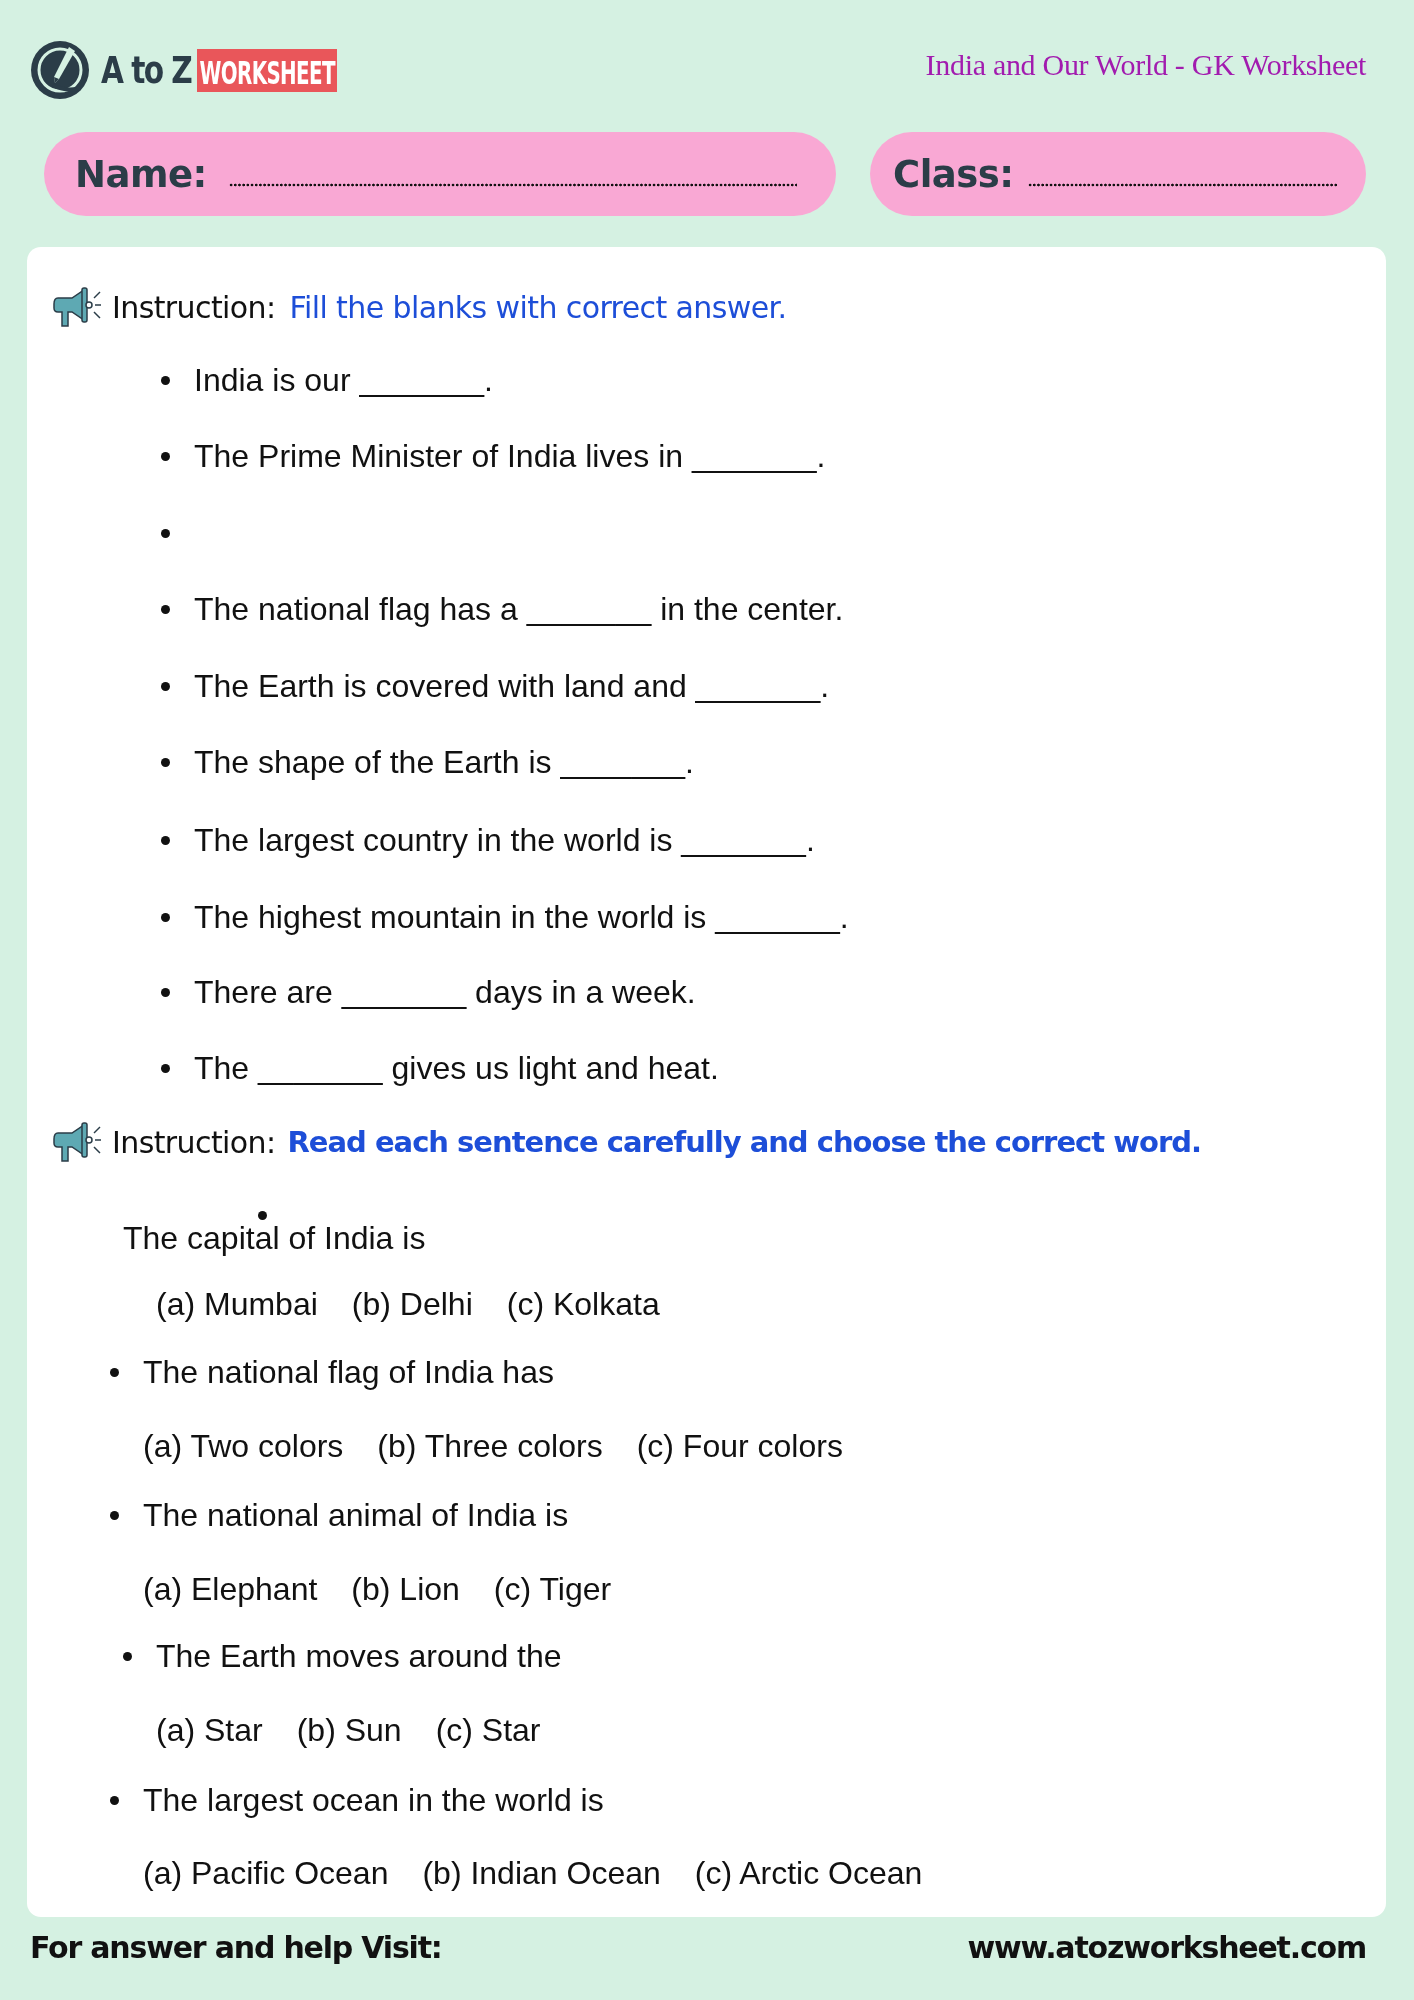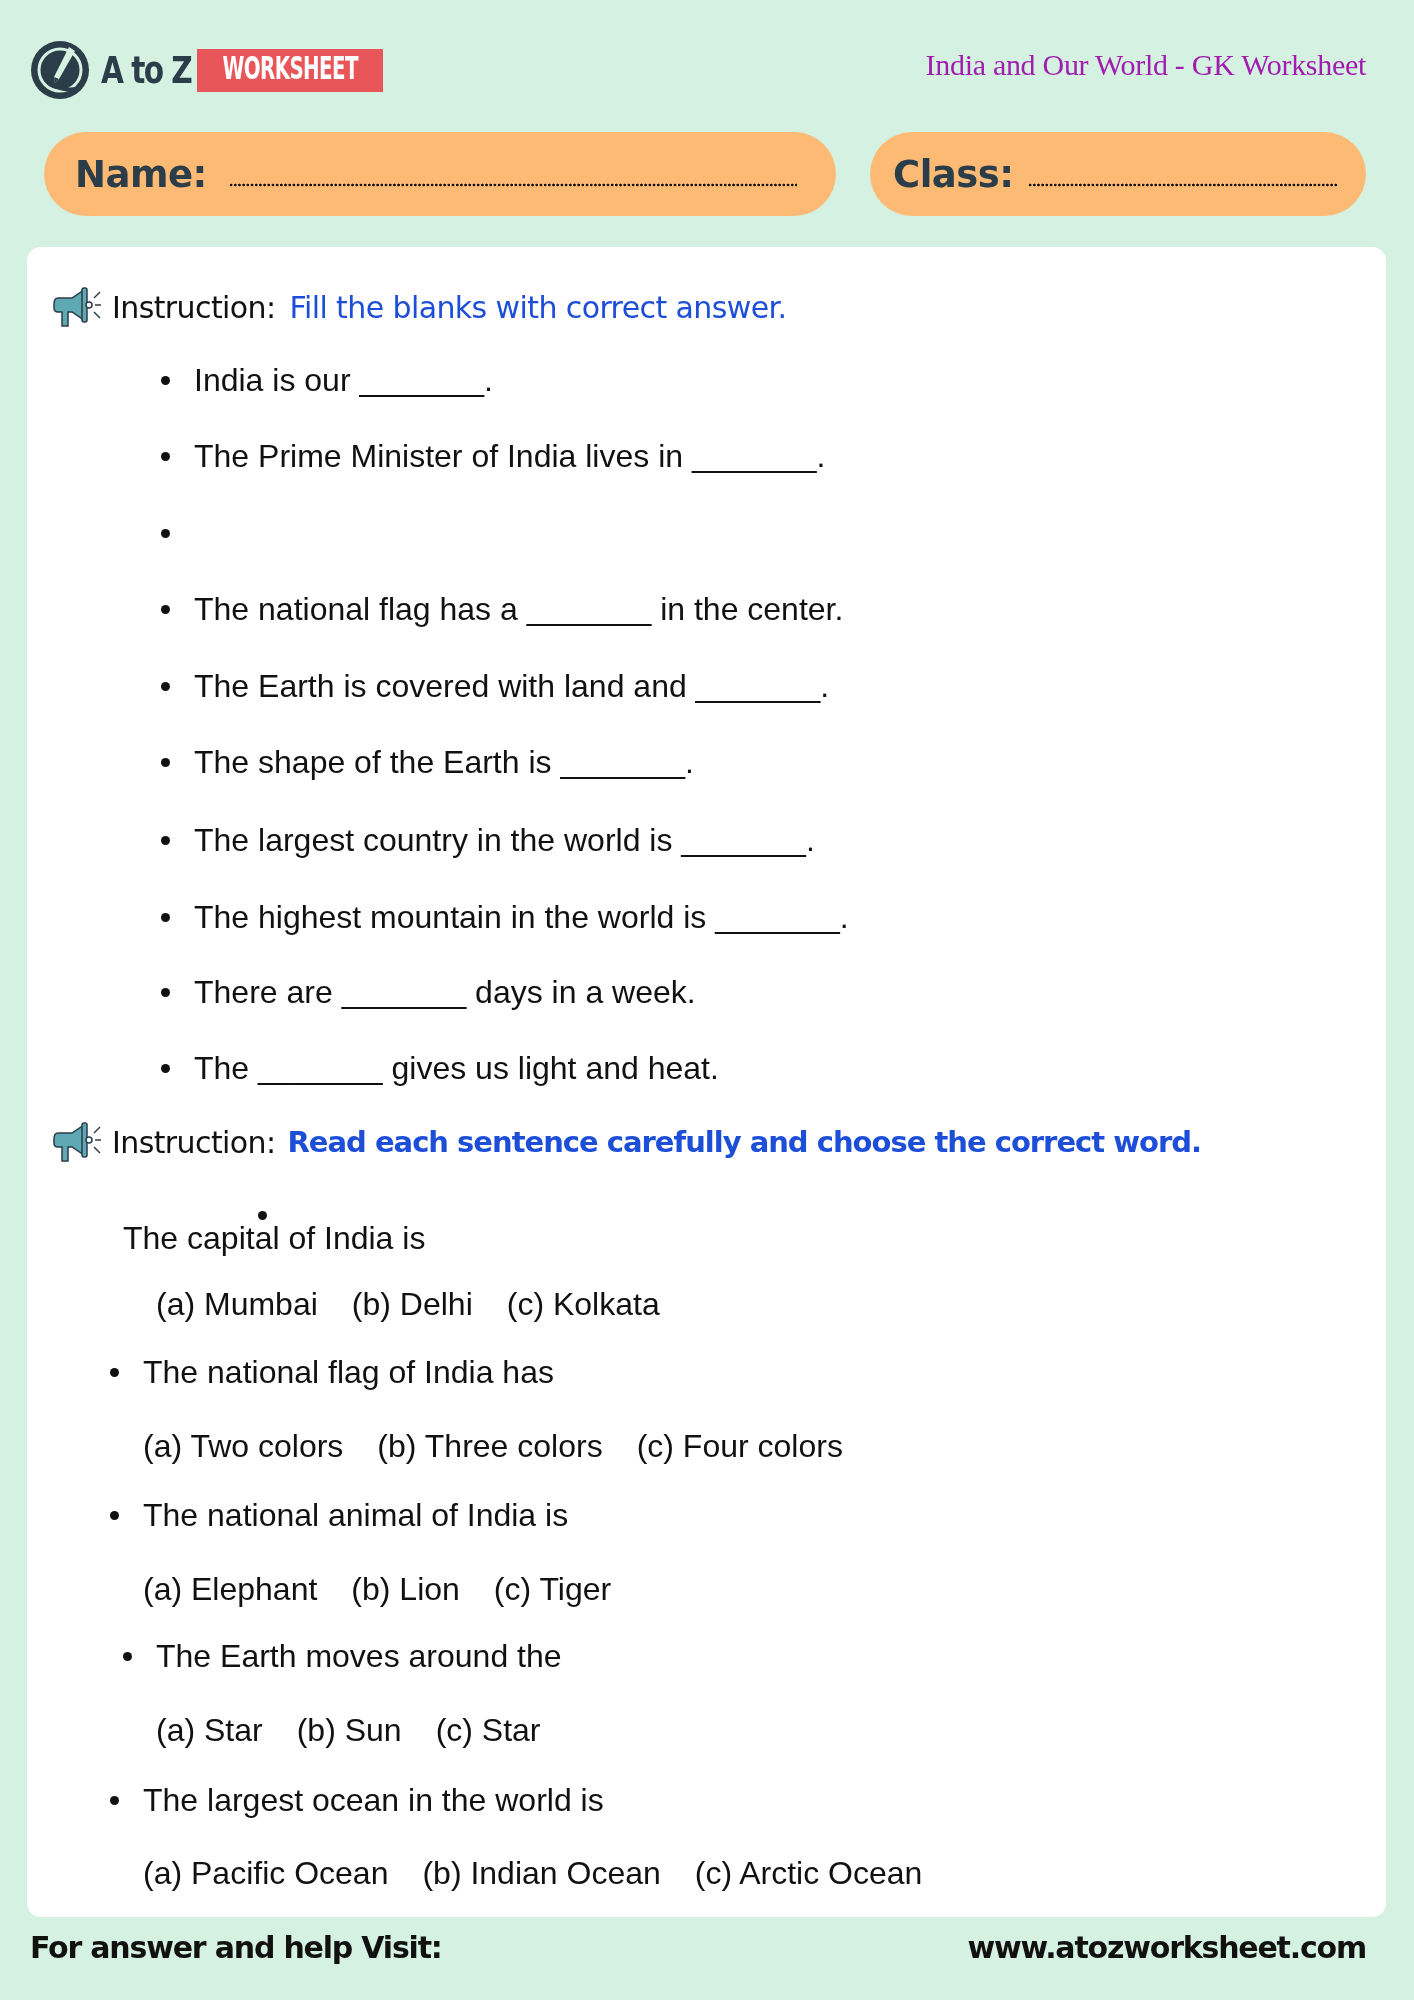--- a/index.html
+++ b/index.html
@@ -26,22 +26,22 @@
     transform: scaleX(0.78);
     transform-origin: left center;
     width: 90px;
     white-space: nowrap;
   }
   .logo-ws {
     margin-left: 6px;
     background: #e9565a;
     color: #fff;
     height: 43px;
-    width: 186px;
-    display: flex; align-items: flex-start; justify-content: center;
+    width: 140px;
+    display: flex; align-items: flex-end; justify-content: center;
     overflow: hidden;
   }
   .logo-ws span {
     font-family: "DejaVu Sans", sans-serif;
     font-weight: bold;
     font-size: 32px;
     letter-spacing: -1px;
     transform: scaleX(0.62);
     white-space: nowrap;
     display: inline-block;
@@ -49,21 +49,21 @@
   .page-title {
     right: 48px; top: 48px;
     font-family: Liberation Serif, serif;
     font-size: 30px;
     color: #a21caf;
     letter-spacing: -0.3px;
   }
 
   
   .pill {
-    background: #fdba74;
+    background: #f9a8d4;
     border-radius: 44px;
     height: 84px;
     top: 132px;
     display: flex; align-items: center;
   }
   .pill-name { left: 44px; width: 792px; padding-left: 31px; }
   .pill-class { left: 870px; width: 496px; padding-left: 23px; }
   .pill-label {
     font-family: "DejaVu Sans", sans-serif;
     font-weight: bold;

